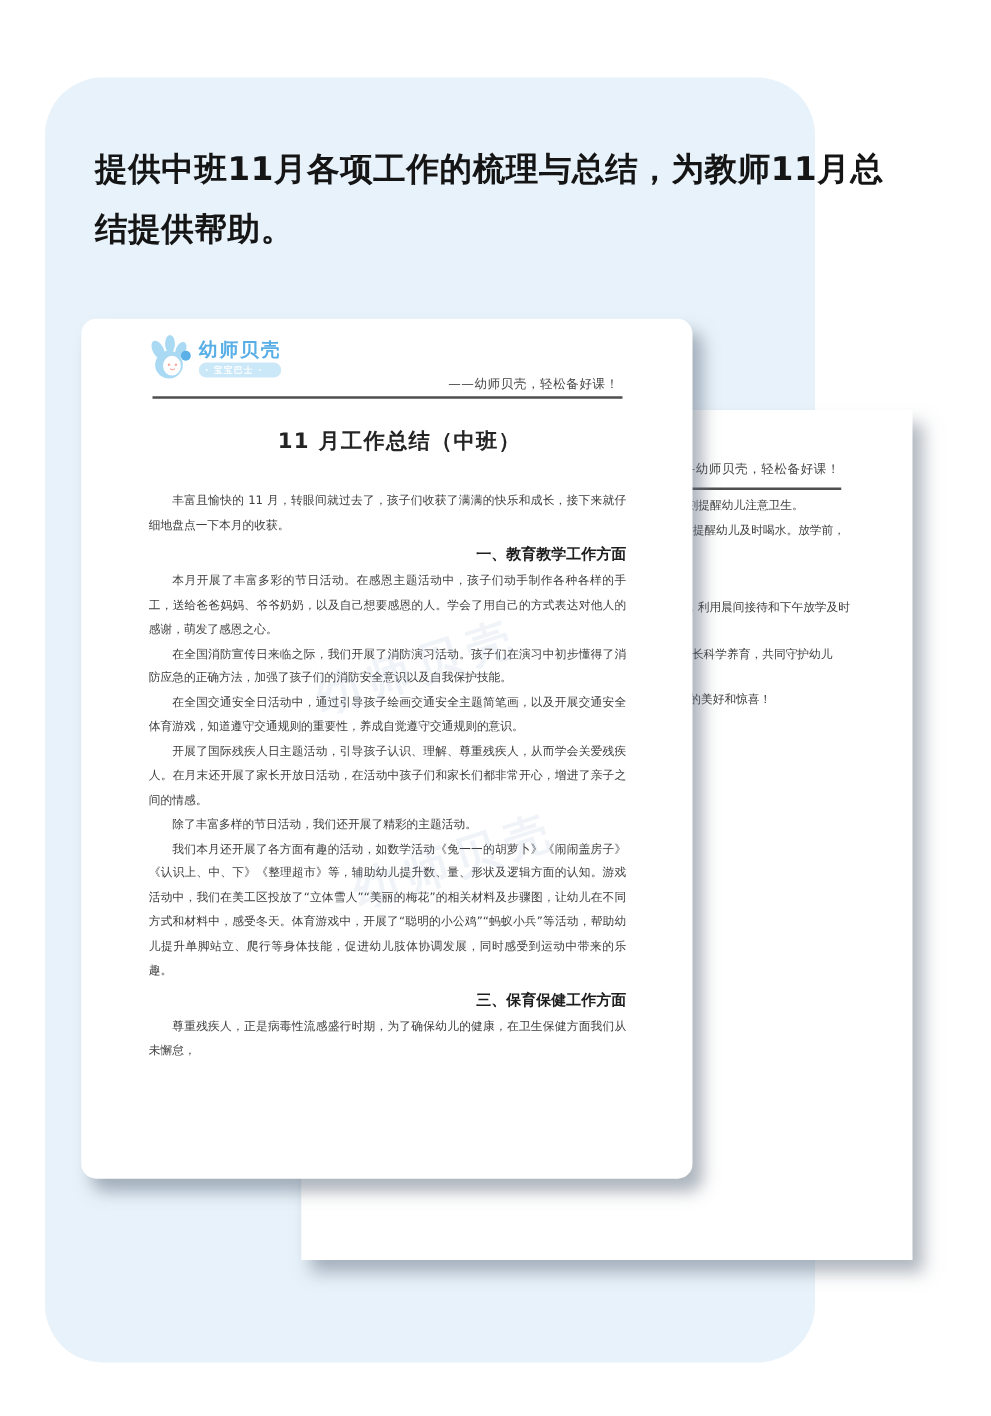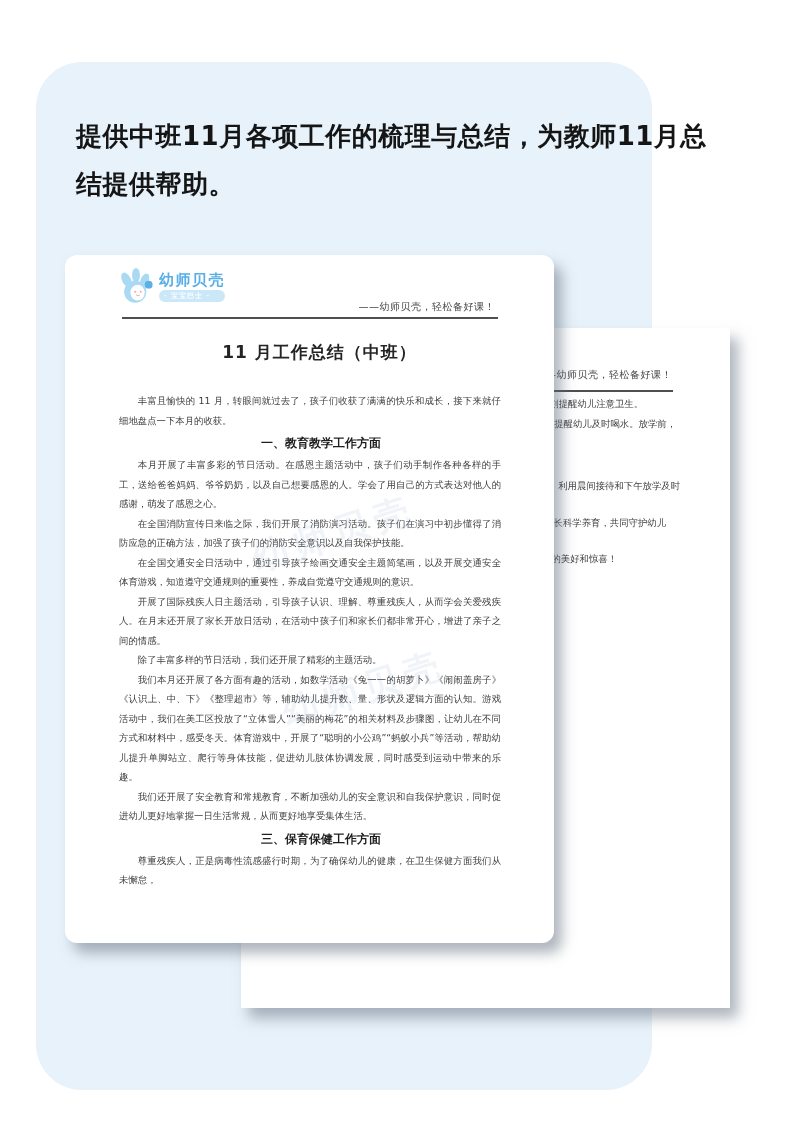--- a/index.html
+++ b/index.html
@@ -40,21 +40,21 @@
   .divider{position:absolute;left:57px;right:56px;top:62px;height:2px;background:#4f4f4f;}
   .doc-title{
     position:absolute;left:0;right:0;top:86px;text-align:center;
     font-size:17px;font-weight:bold;color:#242424;letter-spacing:1px;padding-left:20px;
   }
   .doc-body{
     position:absolute;left:54px;right:53px;top:136px;
     font-size:9.4px;color:#3d3d3d;text-align:justify;
   }
   .doc-body .p{margin:0;text-indent:2em;line-height:19.5px;}
-  .doc-body .h{margin:2px 0 1px 0;font-size:12px;line-height:22px;font-weight:bold;color:#1e1e1e;text-indent:22px;text-align:center;}
+  .doc-body .h{margin:2px 0 1px 0;font-size:12px;line-height:22px;font-weight:bold;color:#1e1e1e;text-indent:22px;text-align:right;}
   .wm{
     position:absolute;color:rgba(130,165,195,.12);font-weight:bold;font-size:36px;
     transform:rotate(-18deg);letter-spacing:6px;pointer-events:none;white-space:nowrap;
   }
   
   .bp-tagline{position:absolute;top:40px;right:58px;font-size:10px;color:#454545;letter-spacing:.5px;white-space:nowrap;}
   .bp-divider{position:absolute;left:57px;right:57px;top:62px;height:2px;background:#4f4f4f;}
   .bp-line{position:absolute;font-size:9.4px;color:#3d3d3d;white-space:nowrap;}
 </style>
 </head>
@@ -103,21 +103,20 @@
     <div class="doc-title">11 月工作总结（中班）</div>
     <div class="doc-body" id="doc-body">
         <div class="p">丰富且愉快的 11 月，转眼间就过去了，孩子们收获了满满的快乐和成长，接下来就仔细地盘点一下本月的收获。</div>
         <div class="h">一、教育教学工作方面</div>
         <div class="p">本月开展了丰富多彩的节日活动。在感恩主题活动中，孩子们动手制作各种各样的手工，送给爸爸妈妈、爷爷奶奶，以及自己想要感恩的人。学会了用自己的方式表达对他人的感谢，萌发了感恩之心。</div>
         <div class="p">在全国消防宣传日来临之际，我们开展了消防演习活动。孩子们在演习中初步懂得了消防应急的正确方法，加强了孩子们的消防安全意识以及自我保护技能。</div>
         <div class="p">在全国交通安全日活动中，通过引导孩子绘画交通安全主题简笔画，以及开展交通安全体育游戏，知道遵守交通规则的重要性，养成自觉遵守交通规则的意识。</div>
         <div class="p">开展了国际残疾人日主题活动，引导孩子认识、理解、尊重残疾人，从而学会关爱残疾人。在月末还开展了家长开放日活动，在活动中孩子们和家长们都非常开心，增进了亲子之间的情感。</div>
         <div class="p">除了丰富多样的节日活动，我们还开展了精彩的主题活动。</div>
         <div class="p">我们本月还开展了各方面有趣的活动，如数学活动《兔一一的胡萝卜》《闹闹盖房子》《认识上、中、下》《整理超市》等，辅助幼儿提升数、量、形状及逻辑方面的认知。游戏活动中，我们在美工区投放了“立体雪人”“美丽的梅花”的相关材料及步骤图，让幼儿在不同方式和材料中，感受冬天。体育游戏中，开展了“聪明的小公鸡”“蚂蚁小兵”等活动，帮助幼儿提升单脚站立、爬行等身体技能，促进幼儿肢体协调发展，同时感受到运动中带来的乐趣。</div>
-        <div class="p">我们还开展了安全教育和常规教育，不断加强幼儿的安全意识和自我保护意识，同时促进幼儿更好地掌握一日生活常规，从而更好地享受集体生活。</div>
         <div class="h">三、保育保健工作方面</div>
         <div class="p">尊重残疾人，正是病毒性流感盛行时期，为了确保幼儿的健康，在卫生保健方面我们从未懈怠，</div>
       </div>
     <div class="wm" style="left:185px;top:255px;">幼师贝壳</div>
     <div class="wm" style="left:215px;top:410px;">幼师贝壳</div>
   </div>
 
 </div>
 
 </body></html>

